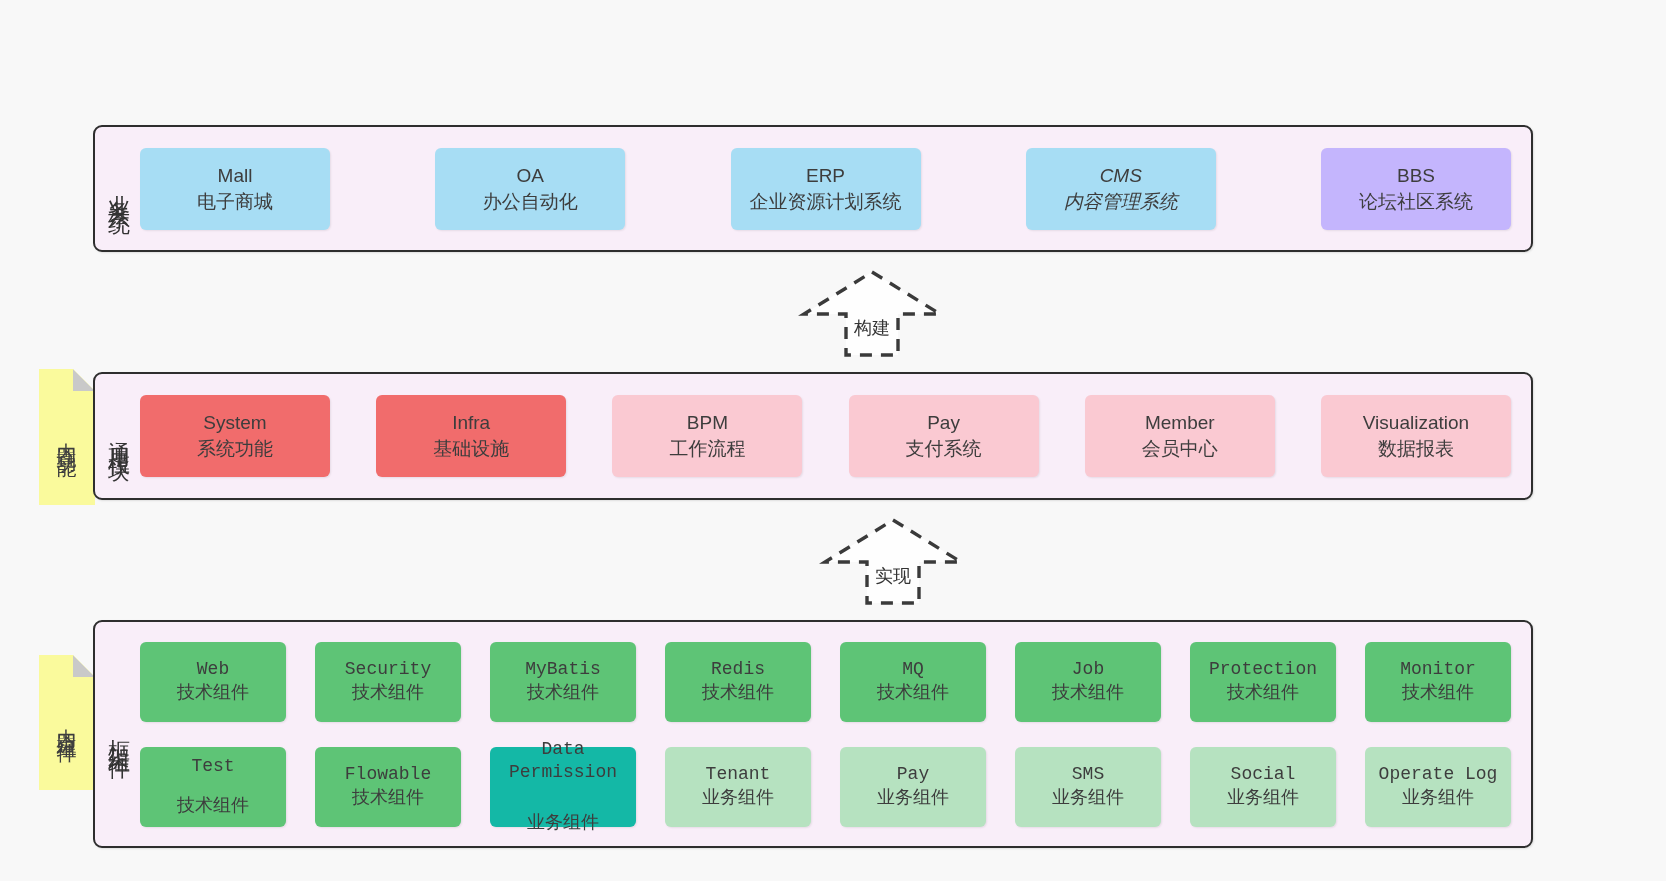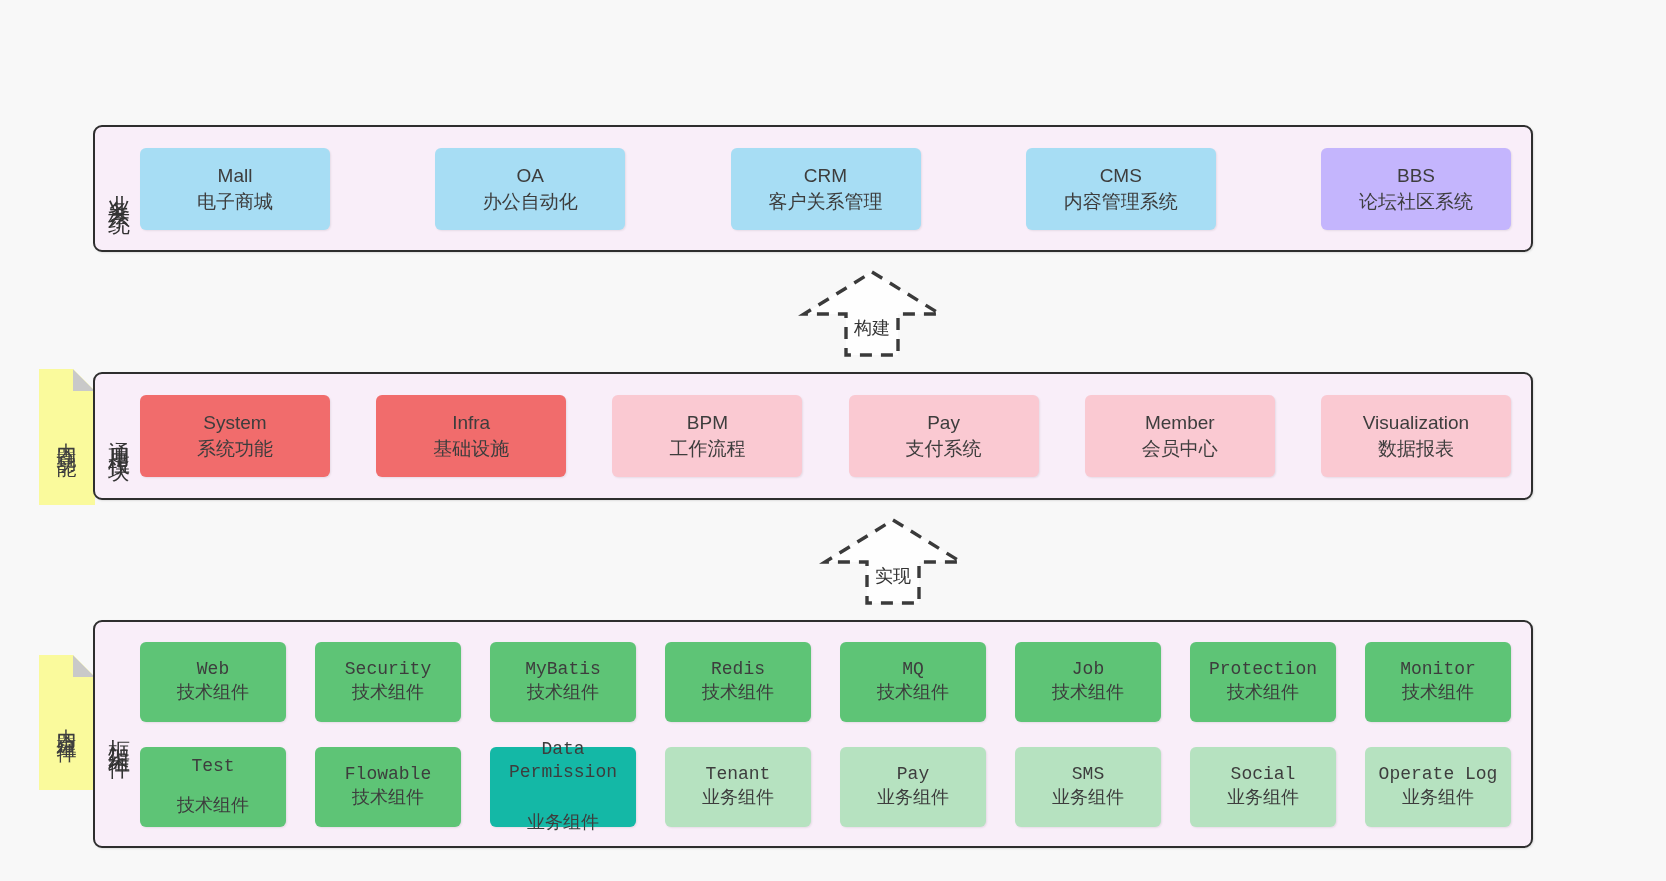--- a/index.html
+++ b/index.html
@@ -118,24 +118,24 @@
     <div class="boxes">
       <div class="box" style="background: rgb(167, 221, 244); justify-content: center;">
         <div>Mall</div>
         <div>电子商城</div>
       </div>
       <div class="box" style="background: rgb(167, 221, 244);">
         <div>OA</div>
         <div>办公自动化</div>
       </div>
       <div class="box" style="background: rgb(167, 221, 244);">
-        <div>CRM</div>
-        <div>客户关系管理</div>
-      </div>
-      <div class="box" style="background: rgb(167, 221, 244);">
+        <div>ERP</div>
+        <div>企业资源计划系统</div>
+      </div>
+      <div class="box" style="background: rgb(167, 221, 244); font-style: italic;">
         <div>CMS</div>
         <div>内容管理系统</div>
       </div>
       <div class="box" style="background: #c4b5fd;">
         <div>BBS</div>
         <div>论坛社区系统</div>
       </div>
     </div>
   </section>
 

